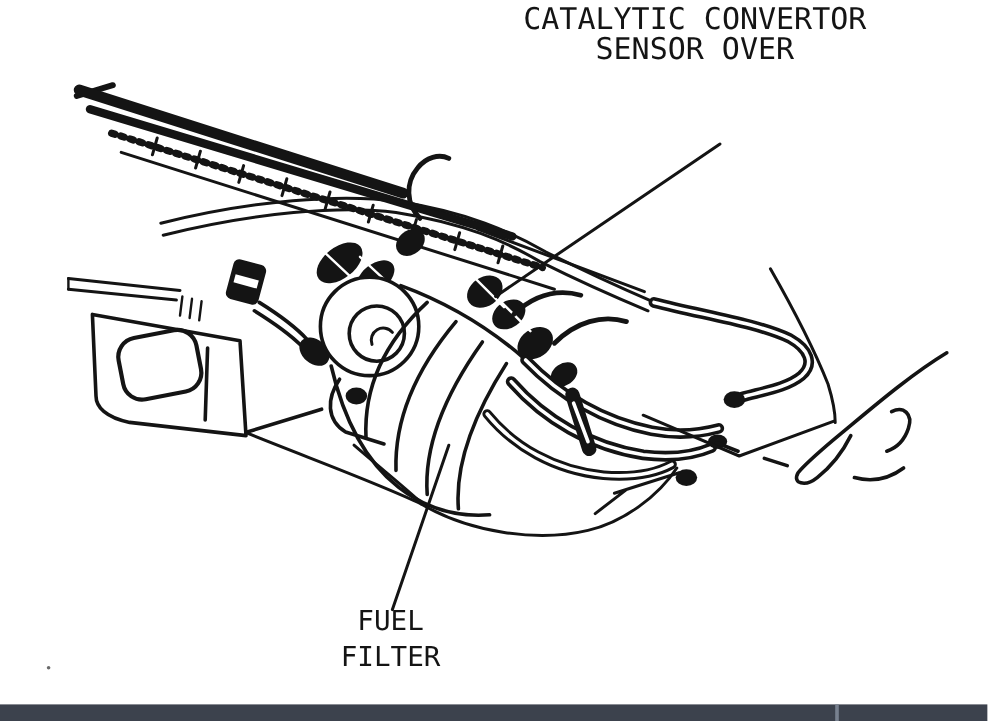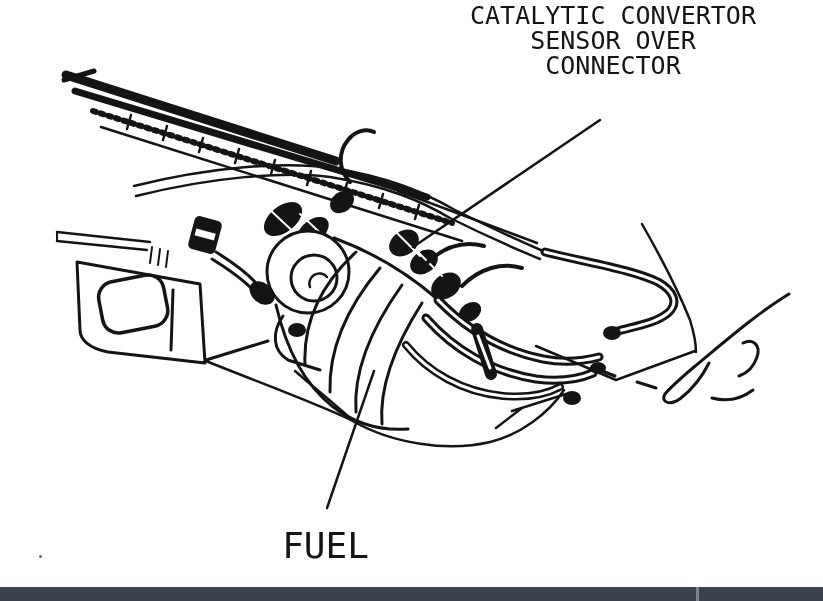--- a/index.html
+++ b/index.html
@@ -11,26 +11,26 @@
     font-family:"DejaVu Sans Mono","Liberation Mono",monospace;
   }
   .art{position:absolute;left:0;top:0;}
   .callout{
     position:absolute;
     text-align:center;
     color:currentColor;
     letter-spacing:0px;
   }
   .callout-top{
-    left:433px;top:3px;width:360px;
+    left:399px;top:3px;width:360px;
     font-size:25px;line-height:25px;text-align:center;
   }
   .callout-bottom{
-    left:243px;top:531px;width:165px;
-    font-size:36px;line-height:30px;text-align:center;
+    left:243px;top:503px;width:165px;
+    font-size:23px;line-height:30px;text-align:center;
   }
   .callout div{white-space:nowrap;}
   .footer-bar{
     position:absolute;left:0;top:587px;width:823px;height:14px;
   }
   .footer-divider{
     position:absolute;left:696px;top:0;width:3px;height:14px;display:block;
   }
   .stray-dot{
     position:absolute;left:39px;top:555px;width:3px;height:3px;
@@ -137,25 +137,25 @@
       </g>
 
       <path d="M600,120 L413,247" stroke-width="2.5"></path>
       <path d="M374,371 L327,508" stroke-width="2.5"></path>
     </g>
   </svg>
 
   <div class="callout callout-top">
     <div>CATALYTIC CONVERTOR</div>
     <div>SENSOR OVER</div>
-    <div>CONNECTOR</div>
   </div>
 
   <div class="callout callout-bottom">
     <div>FUEL</div>
+    <div>FILTER</div>
   </div>
 
   <span class="stray-dot"></span>
 
   <div class="footer-bar" style="background: rgb(60, 66, 77);">
     <span class="footer-divider" style="background: rgb(120, 129, 143);"></span>
   </div>
 
 </div>
 

